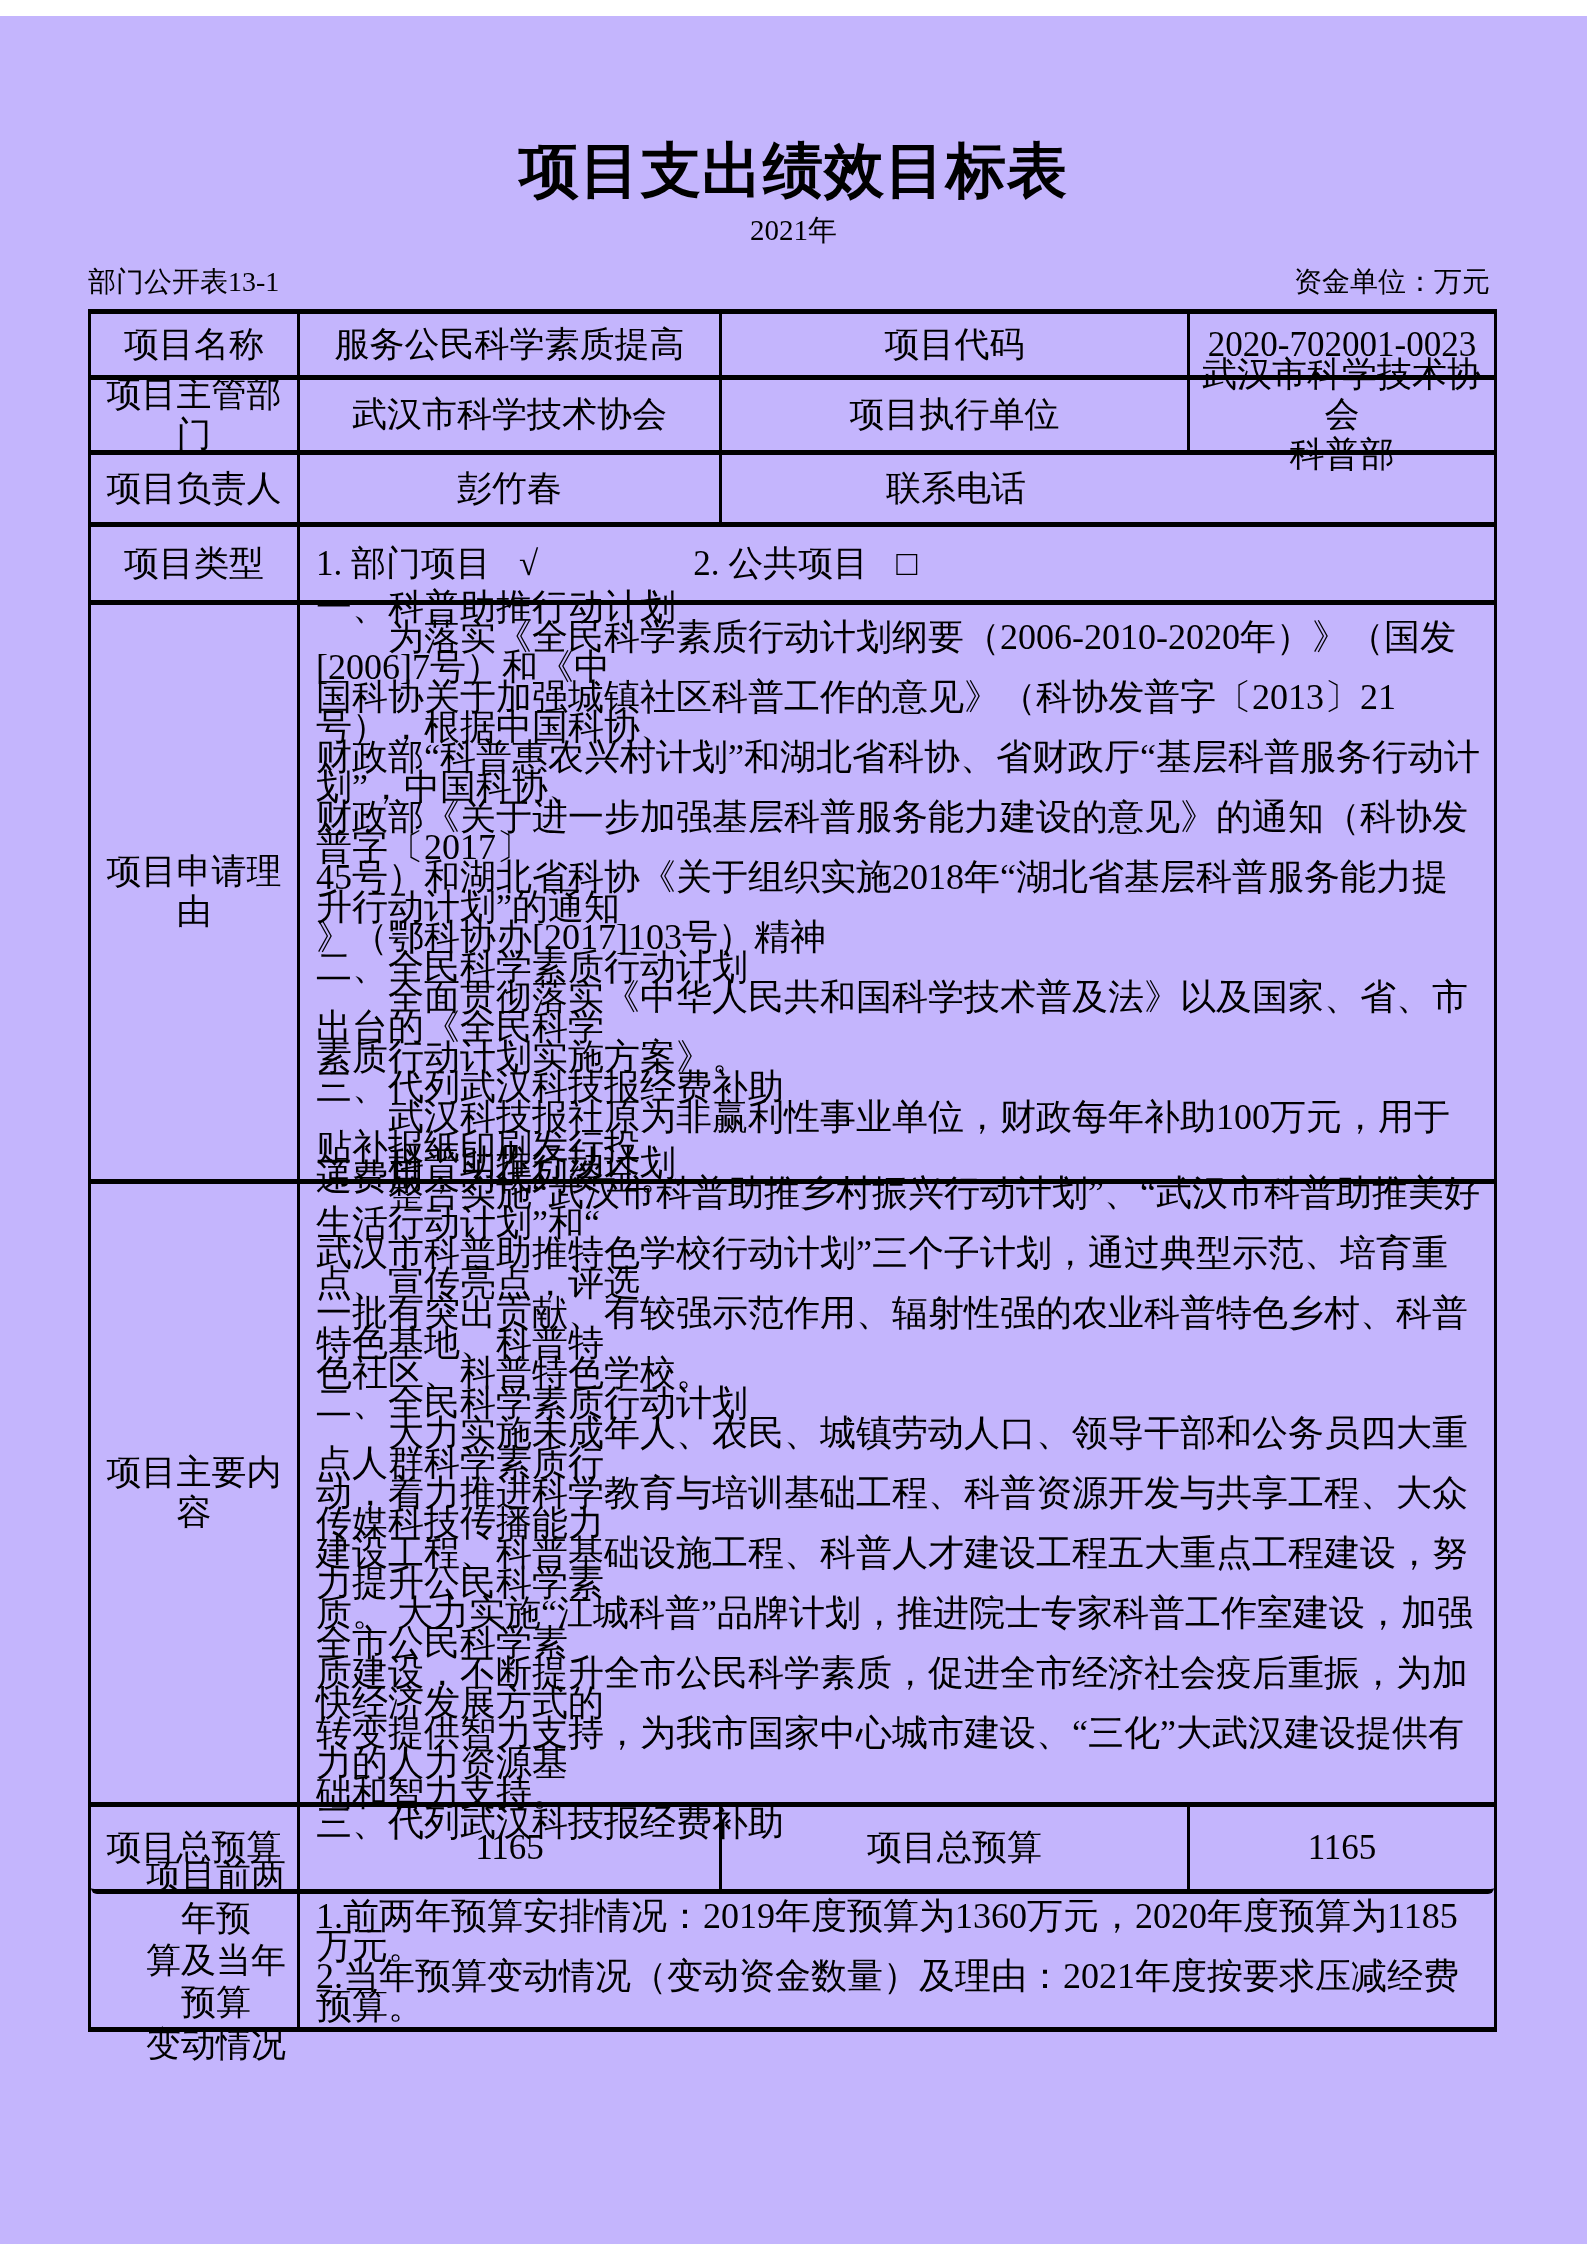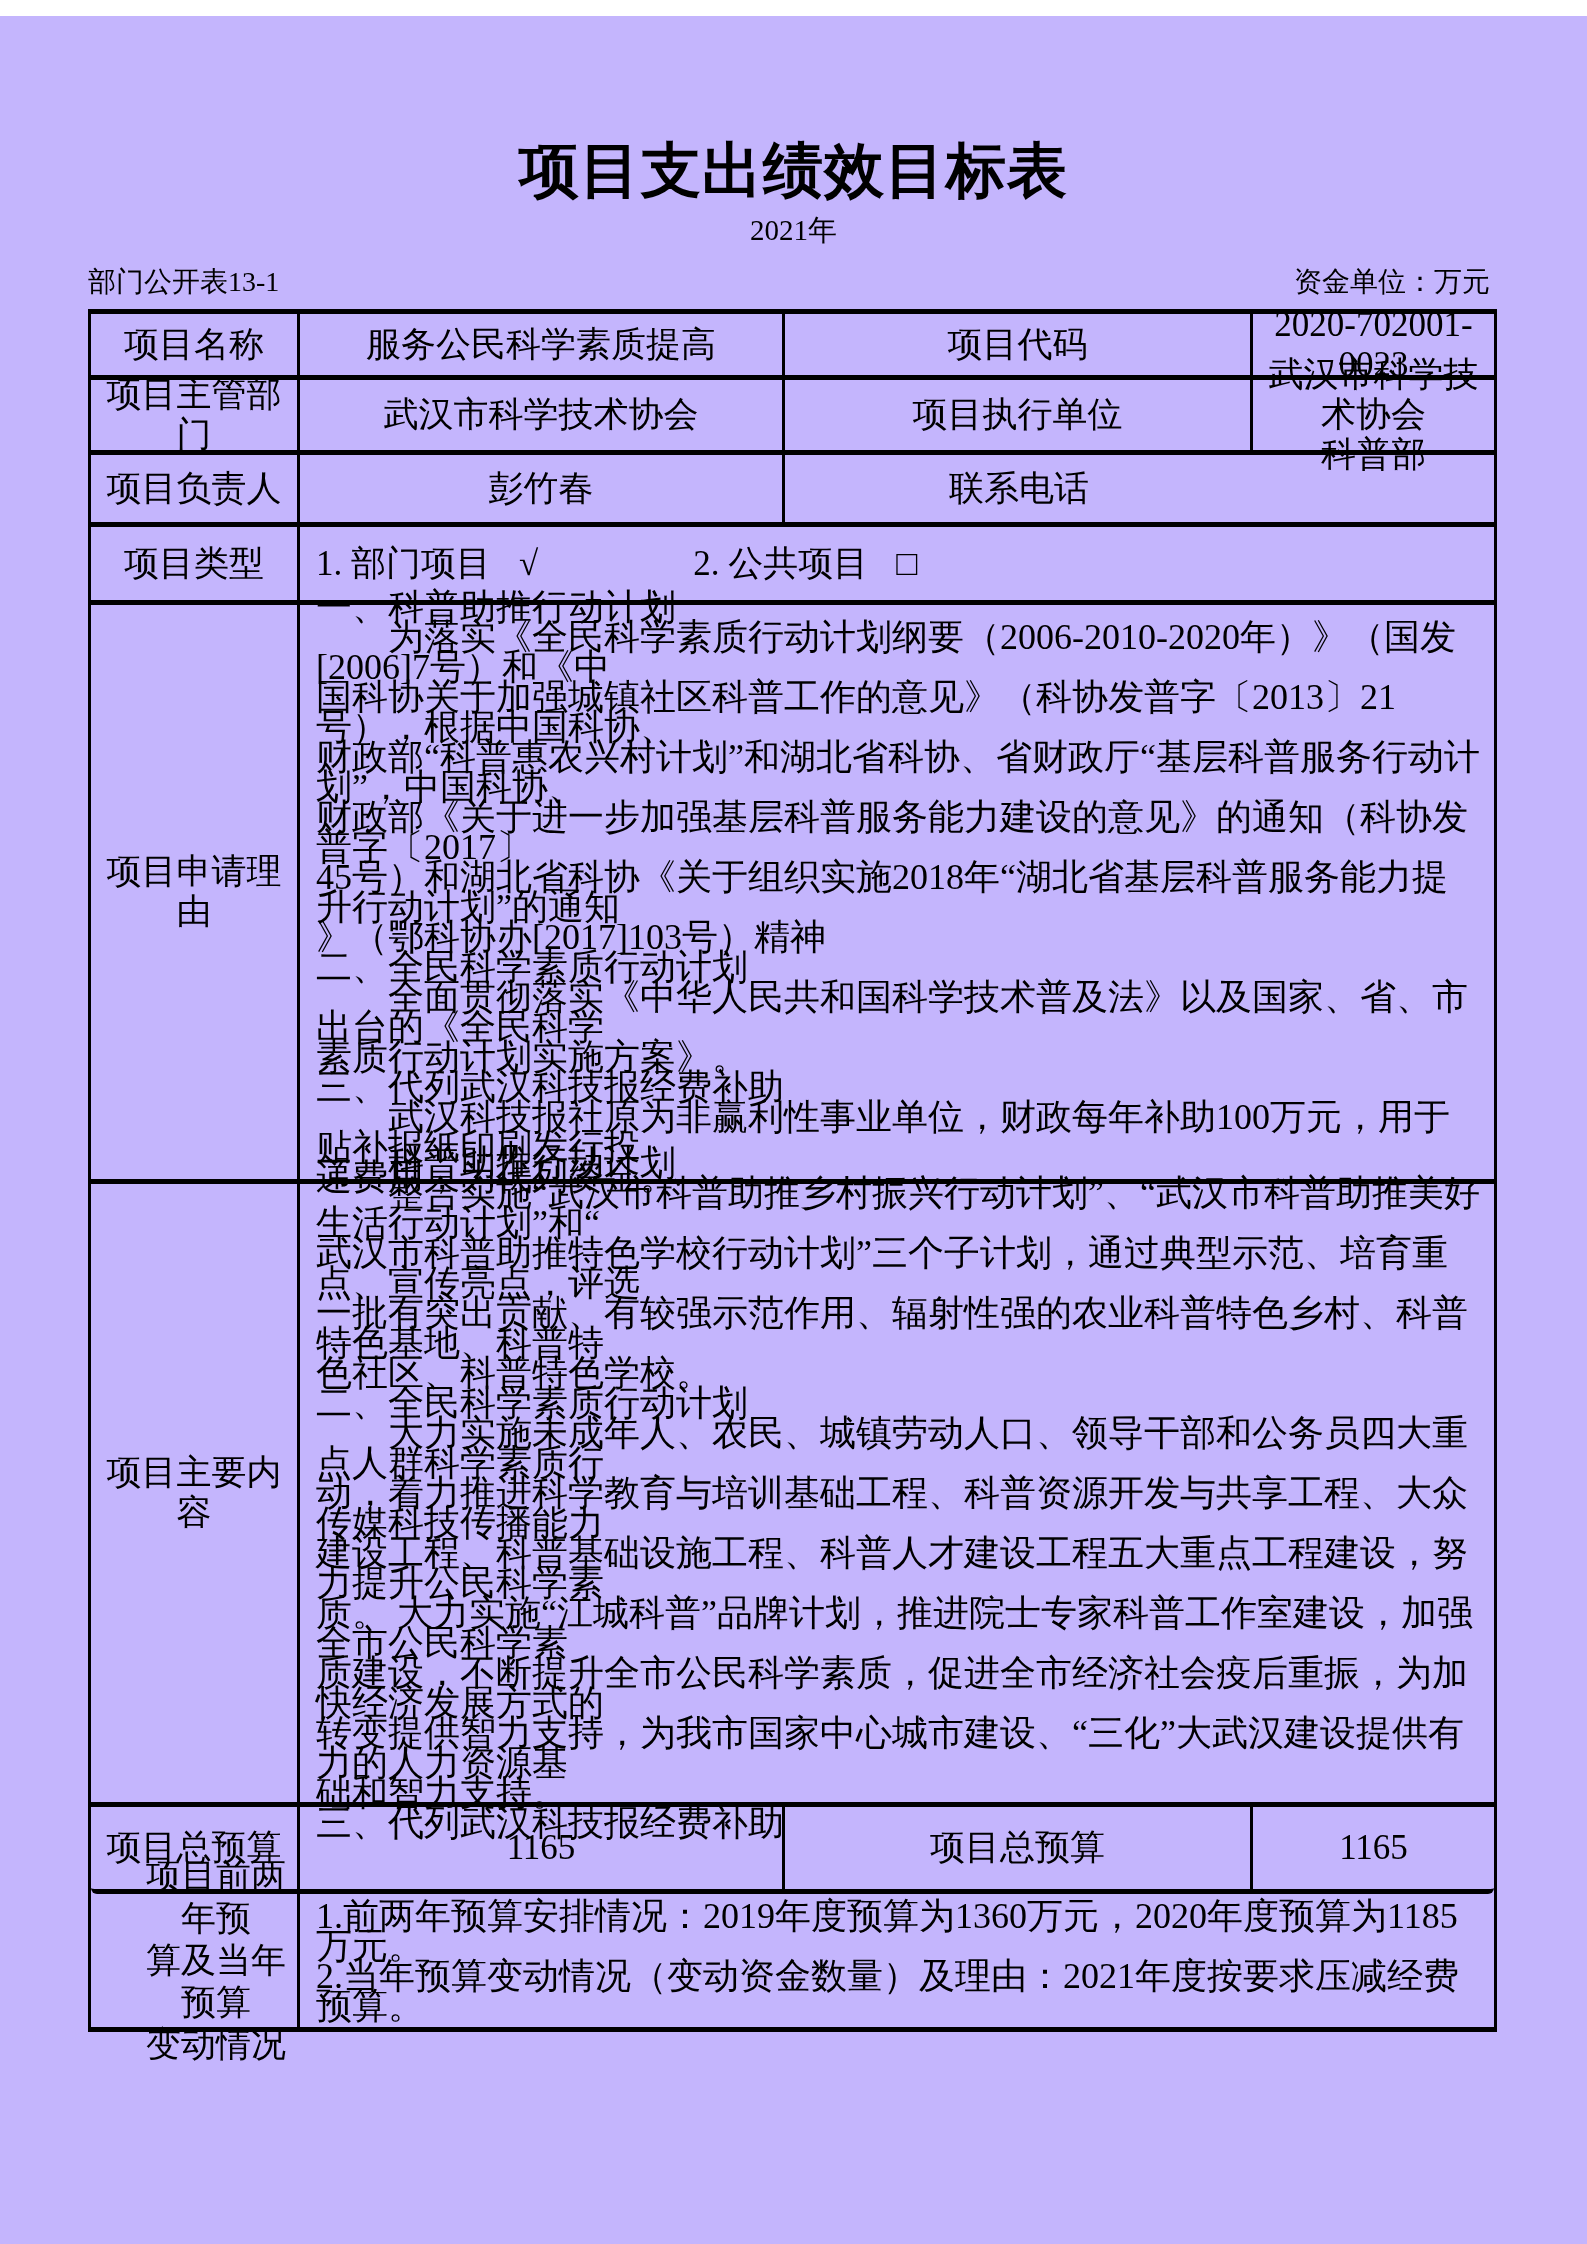--- a/index.html
+++ b/index.html
@@ -70,21 +70,21 @@
     display:flex;
     align-items:center;
     justify-content:center;
     text-align:center;
     font-size:35px;
     line-height:40px;
     padding:2px 4px;
   }
   .cell:last-child{border-right:none;}
   .c1{width:209px;flex:none;}
-  .c2{width:485px;flex:none;}
+  .c2{width:422px;flex:none;}
   .c3{width:468px;flex:none;}
   .c4{flex:1;}
   .cspan{flex:1;}
   .pre-line{white-space:pre-line;}
   .content{
     flex-direction:column;
     justify-content:center;
     align-items:flex-start;
     text-align:left;
     white-space:pre-wrap;

